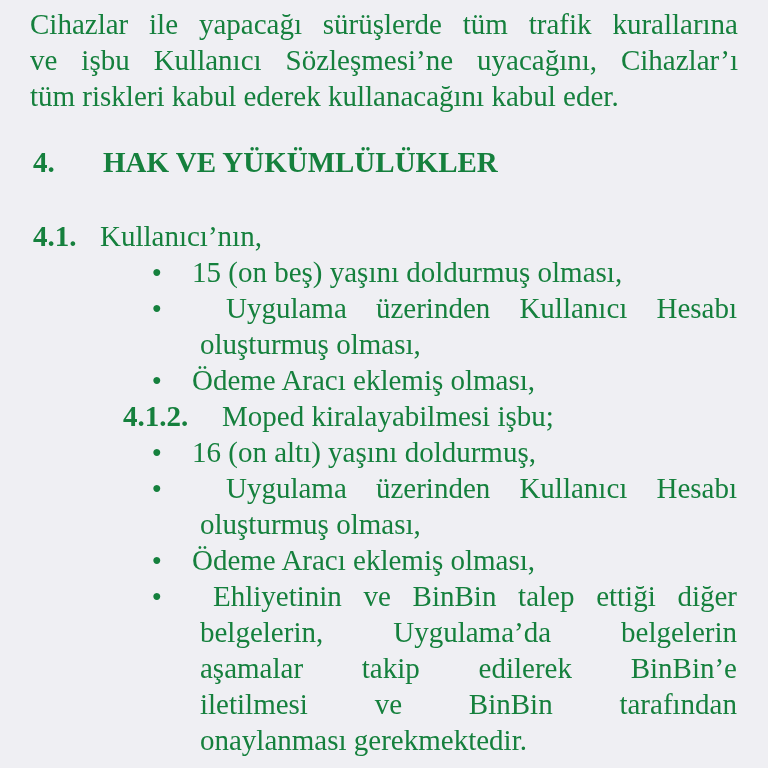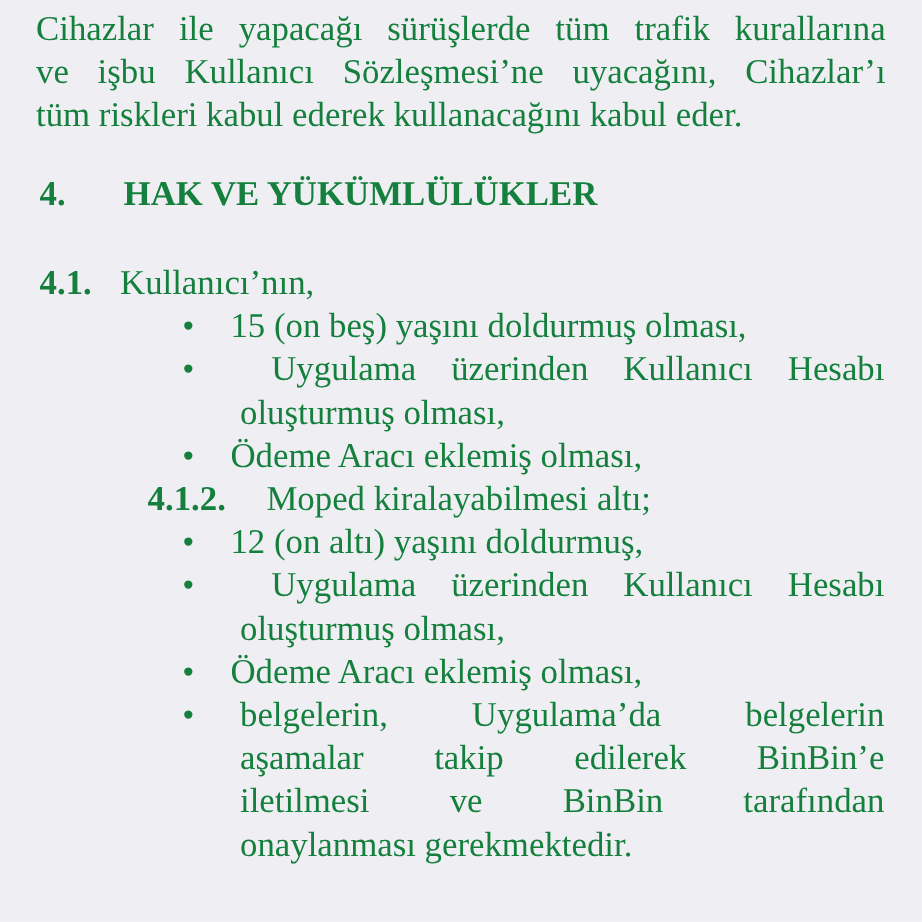--- a/index.html
+++ b/index.html
@@ -72,44 +72,45 @@
         <div class="line">oluşturmuş olması,</div>
       </div>
     </div>
 
     <div class="row">
       <span class="bullet-marker">●</span>
       <div class="btext-single">Ödeme Aracı eklemiş olması,</div>
     </div>
 
     <div class="row clause-row-2">
-      <span class="num num-w2">4.1.2.</span><span>Moped kiralayabilmesi altı;</span>
+      <span class="num num-w2">4.1.2.</span><span>Moped kiralayabilmesi işbu;</span>
     </div>
 
     <div class="row">
       <span class="bullet-marker">●</span>
-      <div class="btext-single">12 (on altı) yaşını doldurmuş,</div>
+      <div class="btext-single">16 (on altı) yaşını doldurmuş,</div>
     </div>
 
     <div class="row">
       <span class="bullet-marker">●</span>
       <div class="btext-multi">
         <div class="jline ind26">Uygulama üzerinden Kullanıcı Hesabı</div>
         <div class="line">oluşturmuş olması,</div>
       </div>
     </div>
 
     <div class="row">
       <span class="bullet-marker">●</span>
       <div class="btext-single">Ödeme Aracı eklemiş olması,</div>
     </div>
 
     <div class="row">
       <span class="bullet-marker">●</span>
       <div class="btext-multi">
+        <div class="jline ind13">Ehliyetinin ve BinBin talep ettiği diğer</div>
         <div class="jline">belgelerin, Uygulama’da belgelerin</div>
         <div class="jline">aşamalar takip edilerek BinBin’e</div>
         <div class="jline">iletilmesi ve BinBin tarafından</div>
         <div class="line">onaylanması gerekmektedir.</div>
       </div>
     </div>
 
   </div>
 </div>
 

